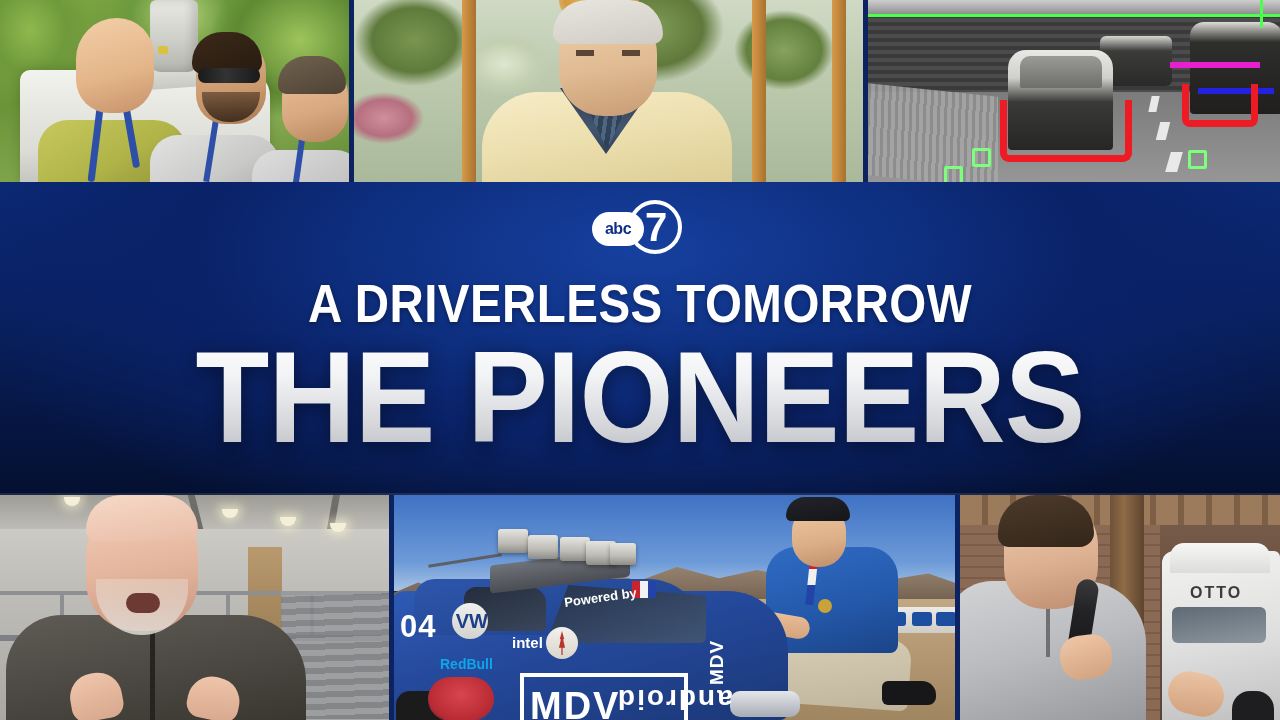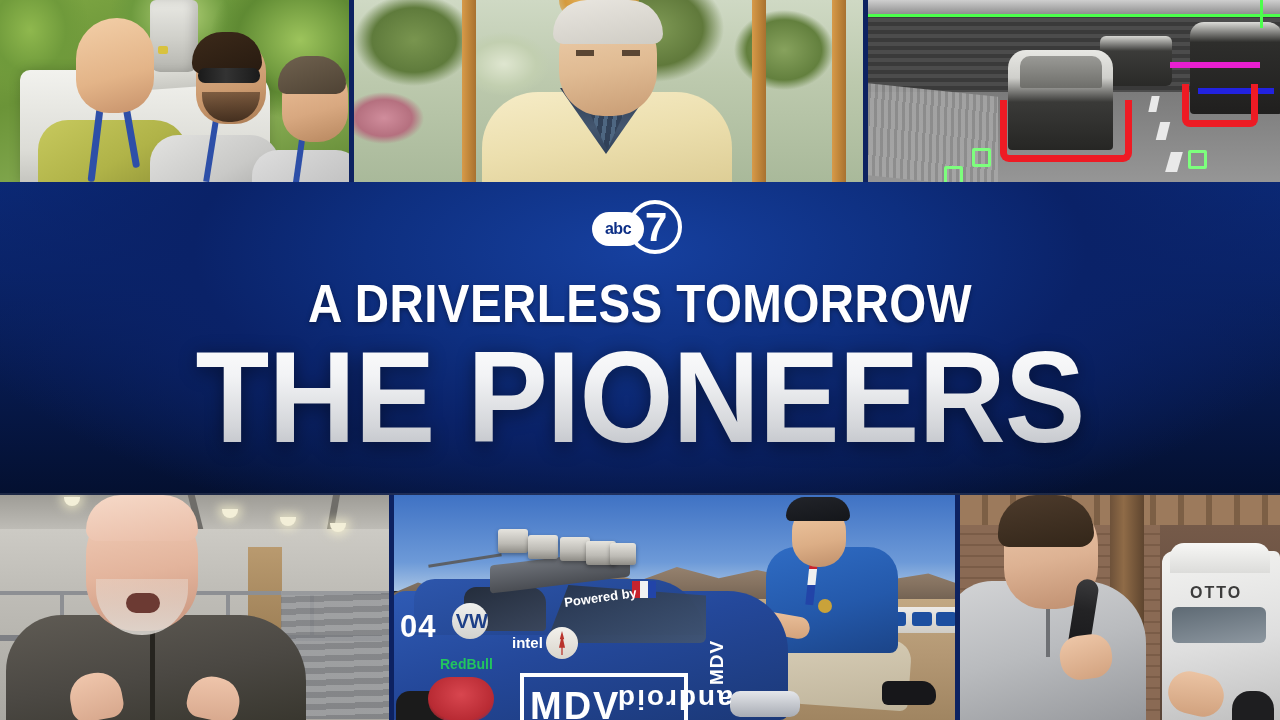--- a/index.html
+++ b/index.html
@@ -190,21 +190,21 @@
   #ph-car .flag{position:absolute;left:238px;top:86px;width:24px;height:17px;
     background:linear-gradient(90deg,#c8242e 0 8px,#f2f2f2 8px 16px,#2244a8 16px 24px);}
   #ph-car .num{position:absolute;left:6px;top:116px;font:700 31px/1 "Liberation Sans",sans-serif;color:#fff;letter-spacing:1px;}
   #ph-car .vw{position:absolute;left:58px;top:108px;width:36px;height:36px;border-radius:50%;
     background:linear-gradient(180deg,#f0f0ee,#d2d2ce);color:#1d3f87;font:700 20px/36px "Liberation Sans",sans-serif;text-align:right;}
   #ph-car .intel{position:absolute;left:118px;top:140px;color:#fff;font:600 15px/1 "Liberation Sans",sans-serif;}
   #ph-car .stan{position:absolute;left:152px;top:132px;width:32px;height:32px;border-radius:50%;
     background:linear-gradient(180deg,#f3f1ec,#d9d5cc);}
   #ph-car .stan:after{content:"";position:absolute;left:12px;top:4px;width:8px;height:24px;
     background:#b9342c;clip-path:polygon(50% 0,78% 34%,64% 34%,88% 70%,58% 70%,58% 100%,42% 100%,42% 70%,12% 70%,36% 34%,22% 34%);}
-  #ph-car .rb{position:absolute;left:46px;top:162px;color:#22c55e;font:700 14px/1 "Liberation Sans",sans-serif;}
+  #ph-car .rb{position:absolute;left:46px;top:162px;color:#0ea5e9;font:700 14px/1 "Liberation Sans",sans-serif;}
   #ph-car .rbbull{position:absolute;left:34px;top:182px;width:66px;height:44px;
     background:radial-gradient(ellipse at 50% 40%,#d8464f 0%,#b82a33 70%,transparent 100%);border-radius:22px;}
   #ph-car .mdvbox{position:absolute;left:126px;top:178px;width:160px;height:47px;border:4px solid #fff;}
   #ph-car .mdv{position:absolute;left:136px;top:192px;color:#fff;font:700 38px/1 "Liberation Sans",sans-serif;letter-spacing:2px;}
   #ph-car .android{position:absolute;left:222px;top:190px;color:#fff;font:600 28px/1 "Liberation Sans",sans-serif;
     transform:rotate(180deg);letter-spacing:2px;}
   #ph-car .powered{position:absolute;left:170px;top:96px;color:#fff;font:600 13px/1 "Liberation Sans",sans-serif;transform:rotate(-8deg);}
   #ph-car .mdvside{position:absolute;left:300px;top:158px;color:#fff;font:700 19px/1 "Liberation Sans",sans-serif;
     transform:rotate(-90deg);letter-spacing:1px;}
   #ph-car .wheel{position:absolute;left:2px;top:196px;width:48px;height:32px;background:#1b1b1b;border-radius:14px 8px 0 0;}

